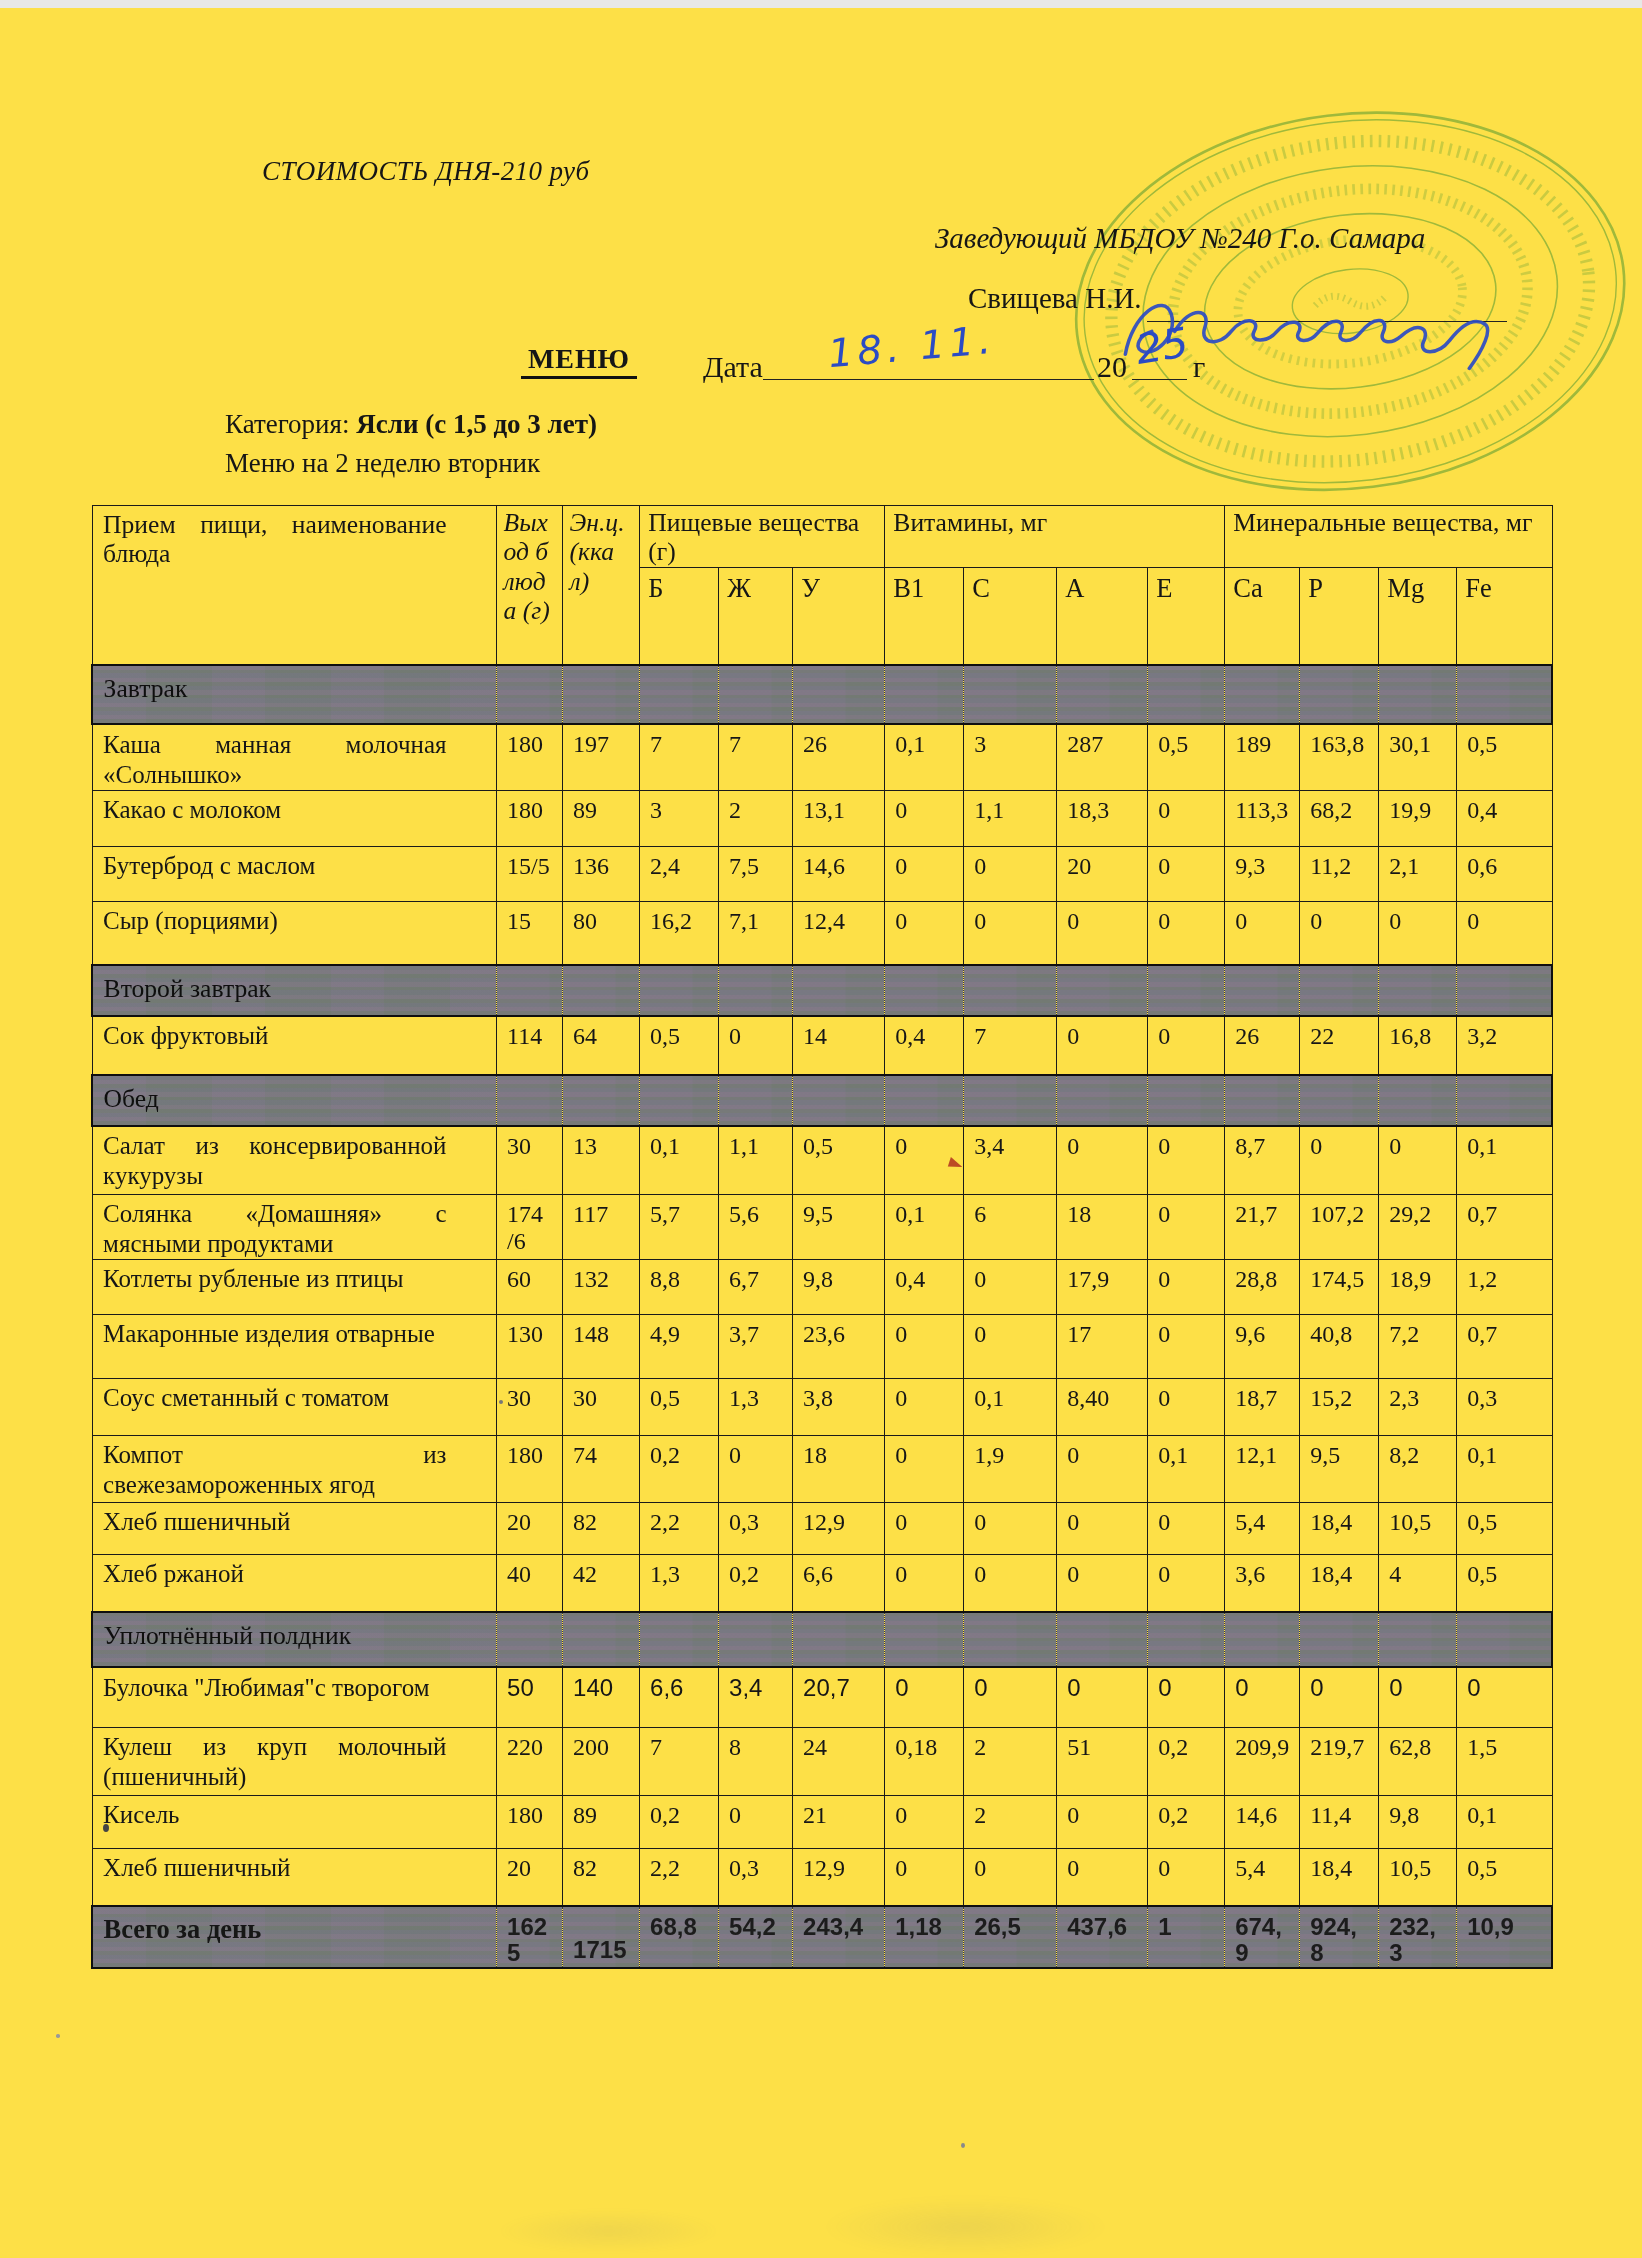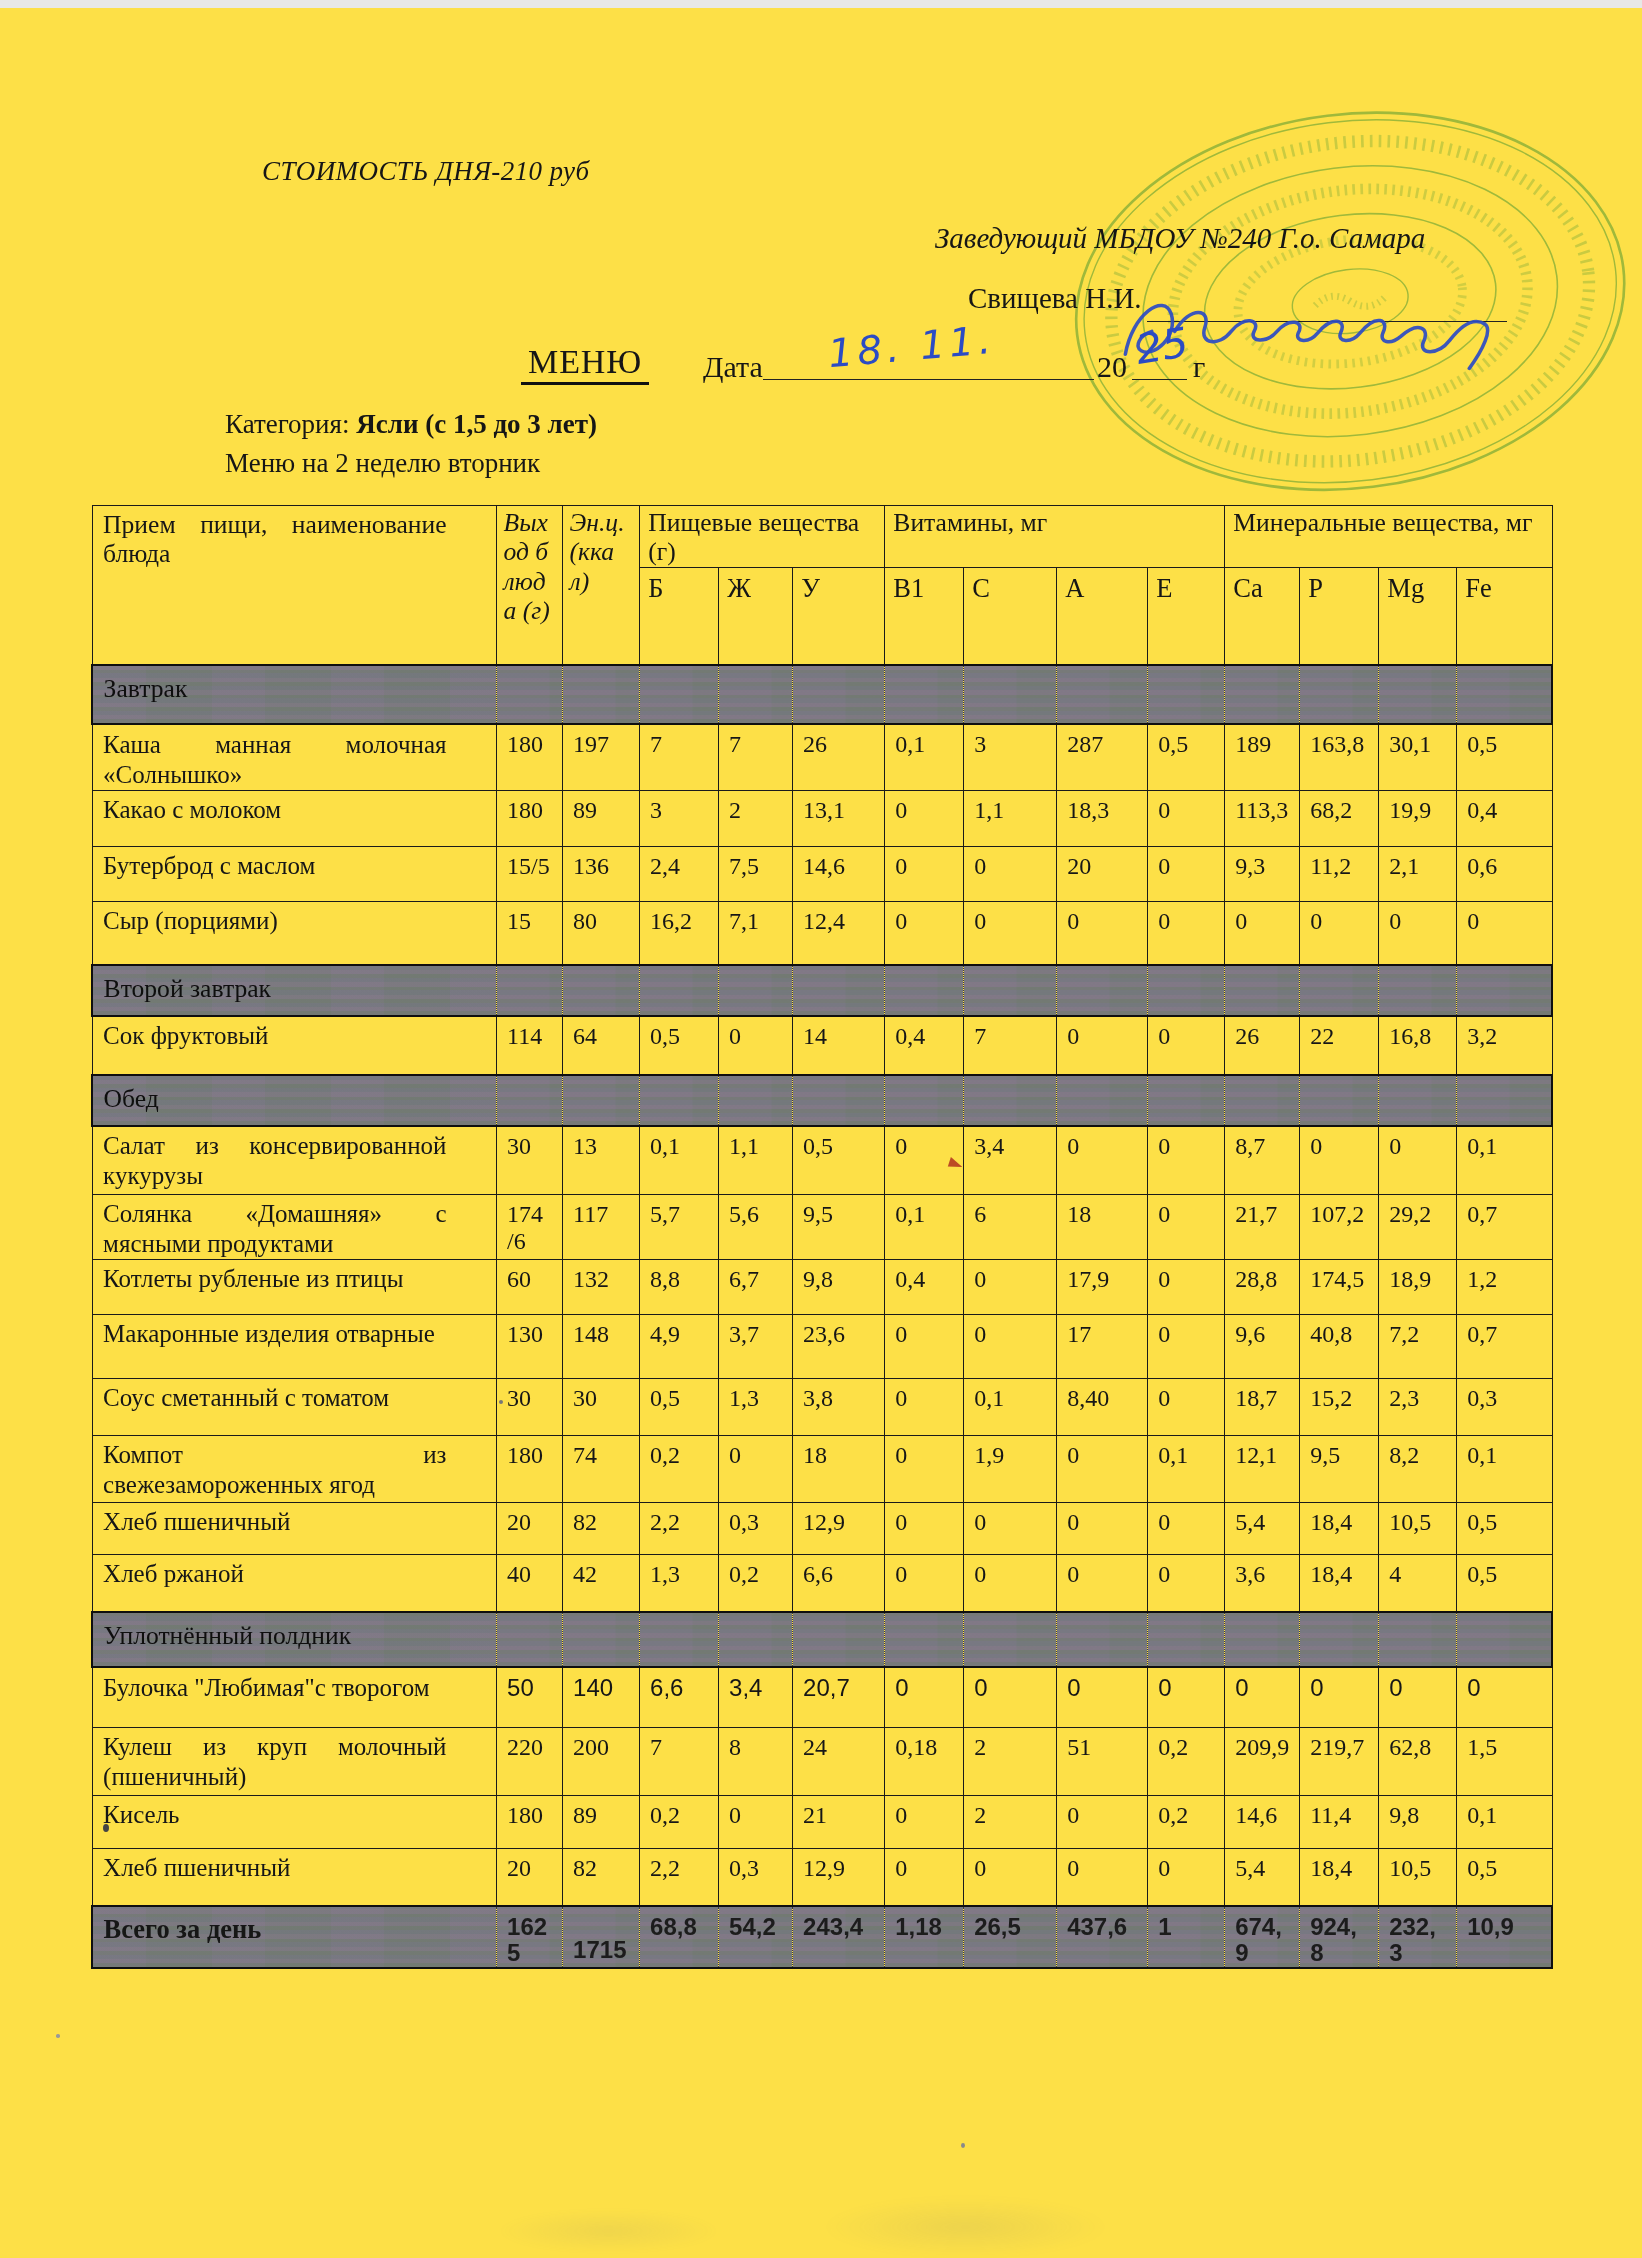--- a/index.html
+++ b/index.html
@@ -4,21 +4,21 @@
 <style>
   html,body{margin:0;padding:0;background:#e8e8e6;}
   .page{position:relative;width:1643px;height:2258px;background:#fde047;
         font-family:"Liberation Serif",serif;color:#161616;overflow:hidden;margin:8px auto;}
 
   
   .cost{position:absolute;left:262px;top:148px;font-style:italic;font-size:27px;letter-spacing:0.4px;}
   .approver1{position:absolute;left:935px;top:214px;font-style:italic;font-size:29px;white-space:nowrap;}
   .approver2{position:absolute;left:968px;top:274px;font-size:29px;}
   .sig-line{position:absolute;left:1147px;top:279px;width:360px;height:34px;border-bottom:1.8px solid #222;}
-  .menu-title{position:absolute;left:521px;top:335px;font-size:34px;font-weight:normal;
+  .menu-title{position:absolute;left:521px;top:335px;font-size:28px;font-weight:bold;
               border-bottom:3.5px solid #111;padding:0 7px 0.9px;letter-spacing:0.9px;}
   .date-label{position:absolute;left:703px;top:342px;font-size:30px;}
   .date-line{position:absolute;left:763px;top:337px;width:331px;height:34px;border-bottom:1.8px solid #222;}
   .year-print{position:absolute;left:1097px;top:342px;font-size:30px;}
   .year-line{position:absolute;left:1132px;top:337px;width:55px;height:34px;border-bottom:1.8px solid #222;}
   .year-suffix{position:absolute;left:1193px;top:342px;font-size:30px;}
   .hand{color:#2b4bc4;font-family:"DejaVu Sans",sans-serif;font-style:italic;}
   .date-hand{position:absolute;left:828px;top:316px;font-size:39px;transform:rotate(-5deg);letter-spacing:4.4px;}
   .year-hand{position:absolute;left:1136px;top:314px;font-size:41px;transform:rotate(-9deg);}
   .category{position:absolute;left:225px;top:401px;font-size:27px;}

